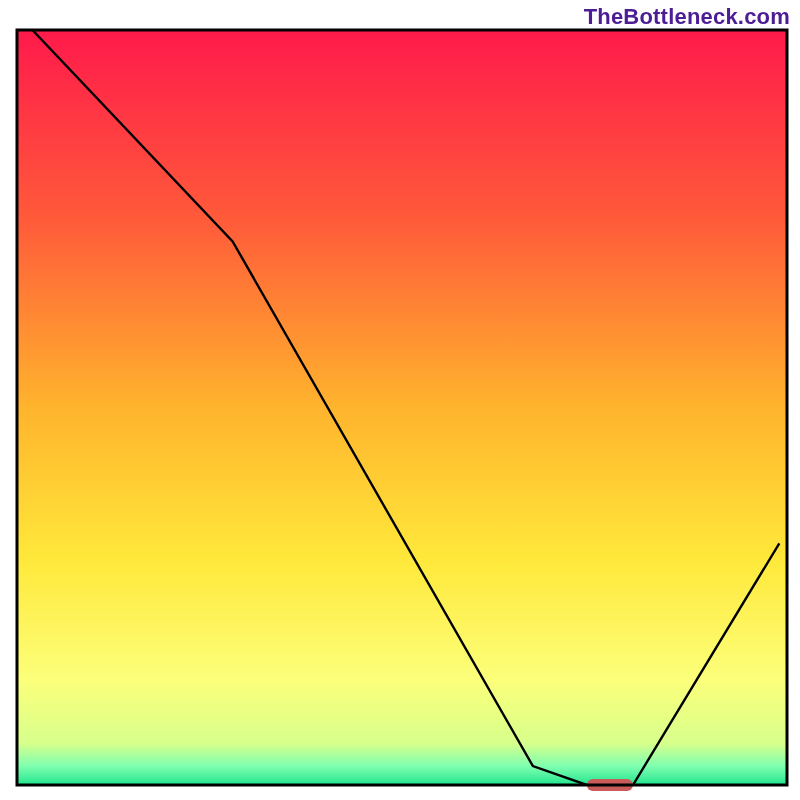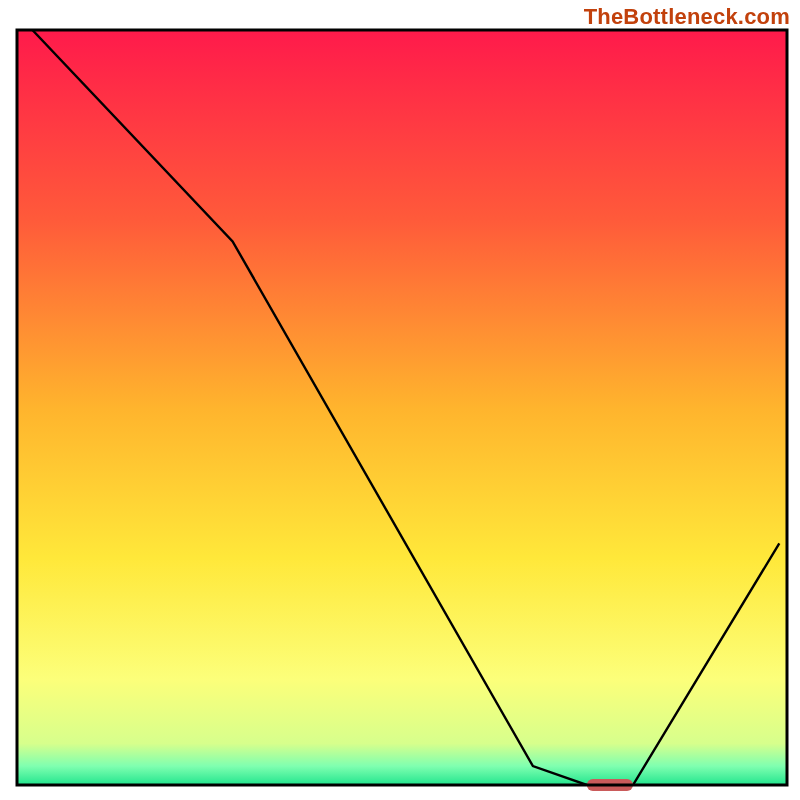--- a/index.html
+++ b/index.html
@@ -15,21 +15,21 @@
     width: 800px;
     height: 800px;
     overflow: hidden;
   }
   .watermark {
     position: absolute;
     top: 4px;
     right: 10px;
     font-size: 22px;
     font-weight: 600;
-    color: #c2410c;
+    color: #4c1d95;
     letter-spacing: 0.2px;
     z-index: 10;
   }
   svg.plot {
     position: absolute;
     left: 0;
     top: 0;
   }
 </style>
 </head>

